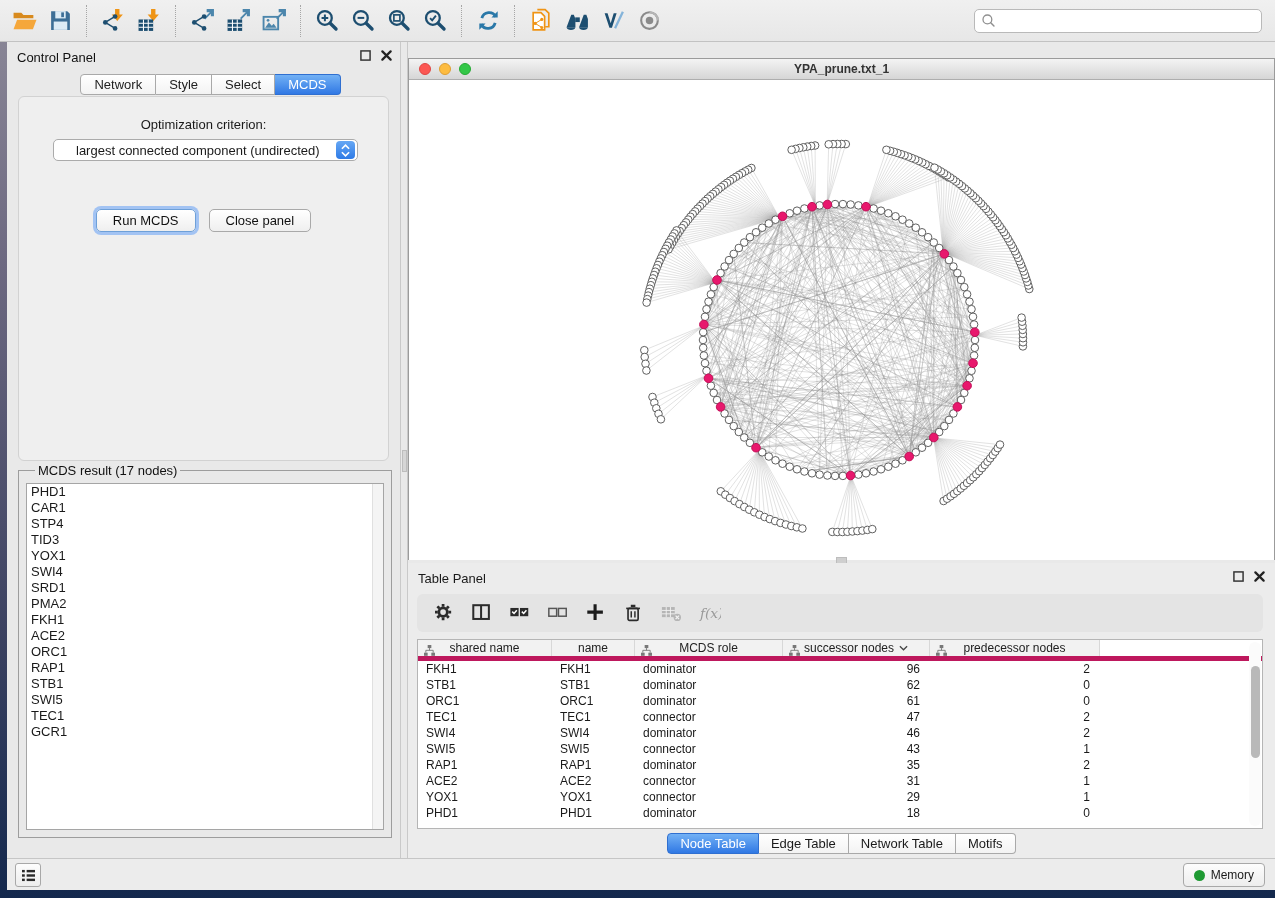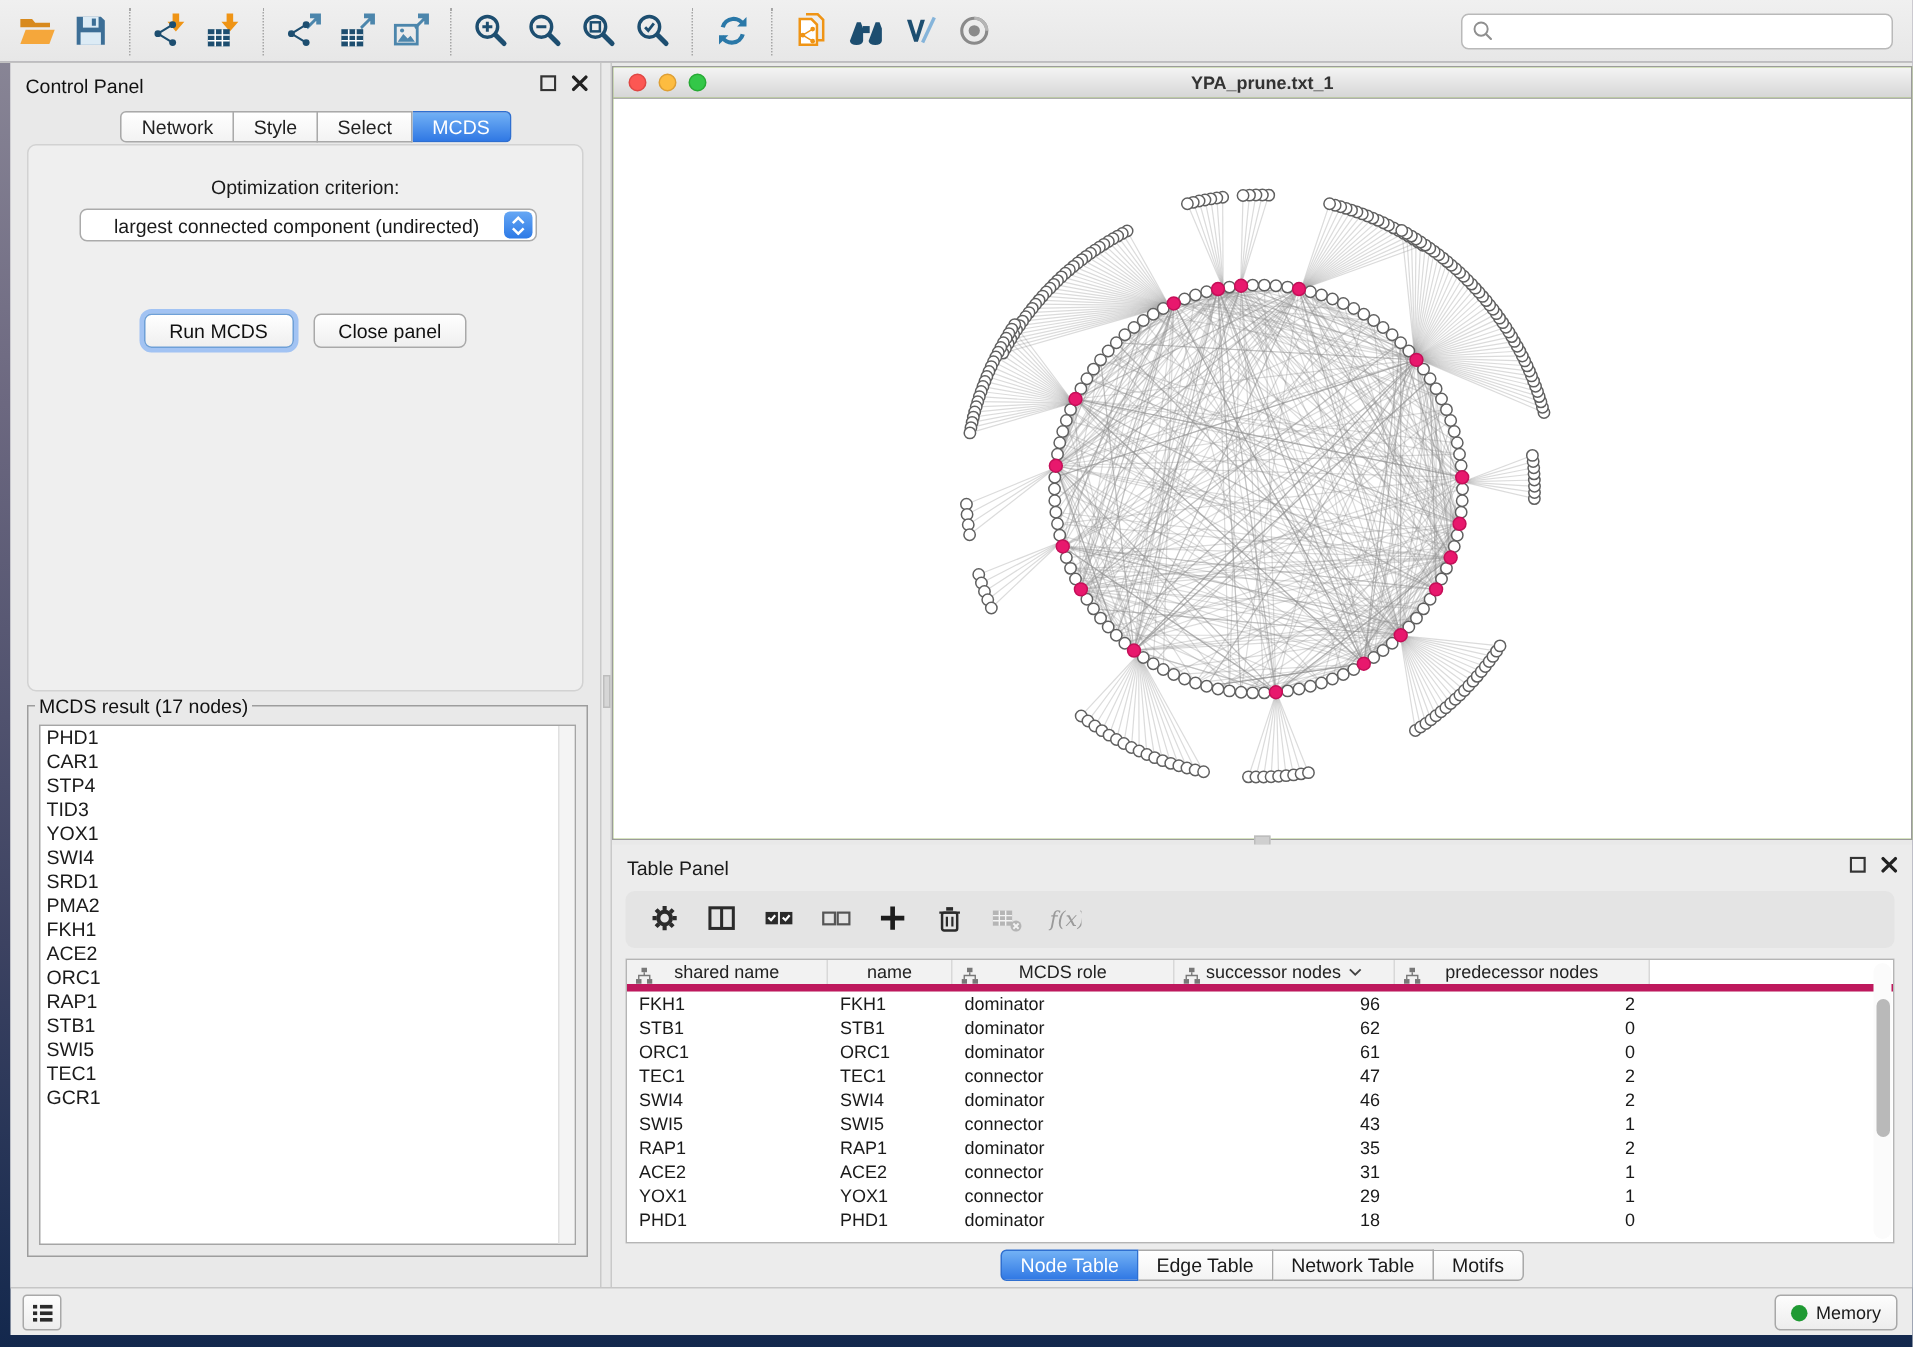--- a/index.html
+++ b/index.html
@@ -45,34 +45,34 @@
   .opt-select .sel-text { flex:1; padding-left:9px; font-size:13px; white-space:nowrap; }
   .stepper { width:19px; height:18px; margin-right:2px; border-radius:4px;
     background:linear-gradient(#66a7f4,#2e7ae6); display:flex; flex-direction:column; align-items:center; justify-content:center; gap:1px; }
   .btn-row { position:absolute; left:0; right:0; top:112px; display:flex; justify-content:center; gap:13px; }
   .push-btn { height:23px; padding:0 16px; font:13px "Liberation Sans",sans-serif; color:#111;
     background:linear-gradient(#ffffff,#efefef); border:1px solid #a9a9a9; border-radius:5px; cursor:pointer; }
   .push-btn.focused { box-shadow:0 0 0 3px rgba(110,165,245,.6); border-color:#6ea0d8; }
 
   fieldset.result-box { position:absolute; left:11px; top:421px; width:374px; height:375px;
     border:1px solid #9d9d9d; background:#e9e9e9; }
-  fieldset.result-box legend { font-size:13px; color:#111; margin-left:4px; padding:0 3px; }
+  fieldset.result-box legend { font-size:13px; color:#111; margin-left:16px; padding:0 3px; }
   .result-list { position:absolute; left:7px; top:5px; right:7px; bottom:7px; background:#fff; border:1px solid #a5a5a5; overflow:hidden; }
   .result-item { font-size:13px; line-height:16px; padding-left:4px; }
   .result-scroll { position:absolute; top:0; right:0; bottom:0; width:11px; background:#f4f4f4; border-left:1px solid #e0e0e0; }
 
   
   .v-splitter { position:absolute; left:393px; top:0; width:8px; height:816px; background:#e9e9e9; border-left:1px solid #c9c9c9; border-right:1px solid #c9c9c9; cursor:col-resize; }
   .v-splitter .handle { position:absolute; left:1px; top:408px; width:5px; height:22px; background:#d6d6d6; border:1px solid #bdbdbd; }
   .h-splitter { position:absolute; left:0; top:518px; width:867px; height:3px; background:#e9e9e9; cursor:row-resize; }
   .h-splitter .handle { position:absolute; left:428px; top:-3px; width:11px; height:7px; background:#cfcfcf; border:1px solid #bdbdbd; }
 
   
   .right-col { position:absolute; left:401px; top:0; width:867px; height:816px; }
-  .net-window { position:absolute; left:0; top:2px; width:867px; height:516px; border:1px solid #9b9b9b; background:#bef264; }
+  .net-window { position:absolute; left:0; top:16px; width:867px; height:516px; border:1px solid #9b9b9b; background:#ef4444; }
   .net-titlebar { position:absolute; left:0; top:0; right:0; height:21px;
     background:linear-gradient(#f4f4f4,#d6d6d6); border-bottom:1px solid #aeaeae; }
   .traffic { position:absolute; left:10px; top:4px; display:flex; gap:8px; }
   .light { width:12px; height:12px; border-radius:50%; }
   .light.red { background:#fc5753; border:1px solid #df4744; }
   .light.yellow { background:#fdbc40; border:1px solid #de9f34; }
   .light.green { background:#33c748; border:1px solid #27aa35; }
   .net-title { position:absolute; left:0; right:0; top:3px; text-align:center; font-size:12px; font-weight:700; color:#333; }
   .net-view { position:absolute; left:0; top:21px; width:865px; height:493px; background:#fff; overflow:hidden; }
 

